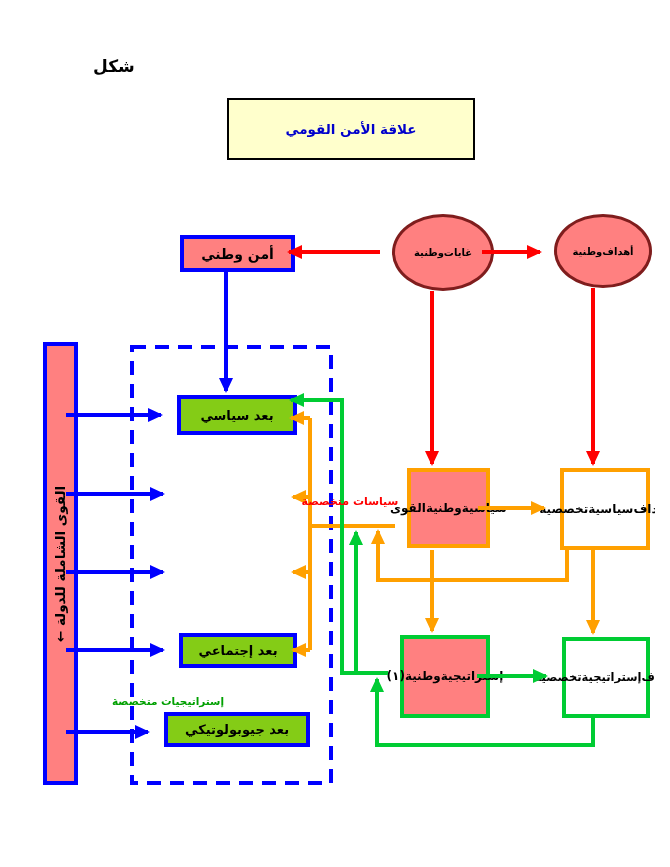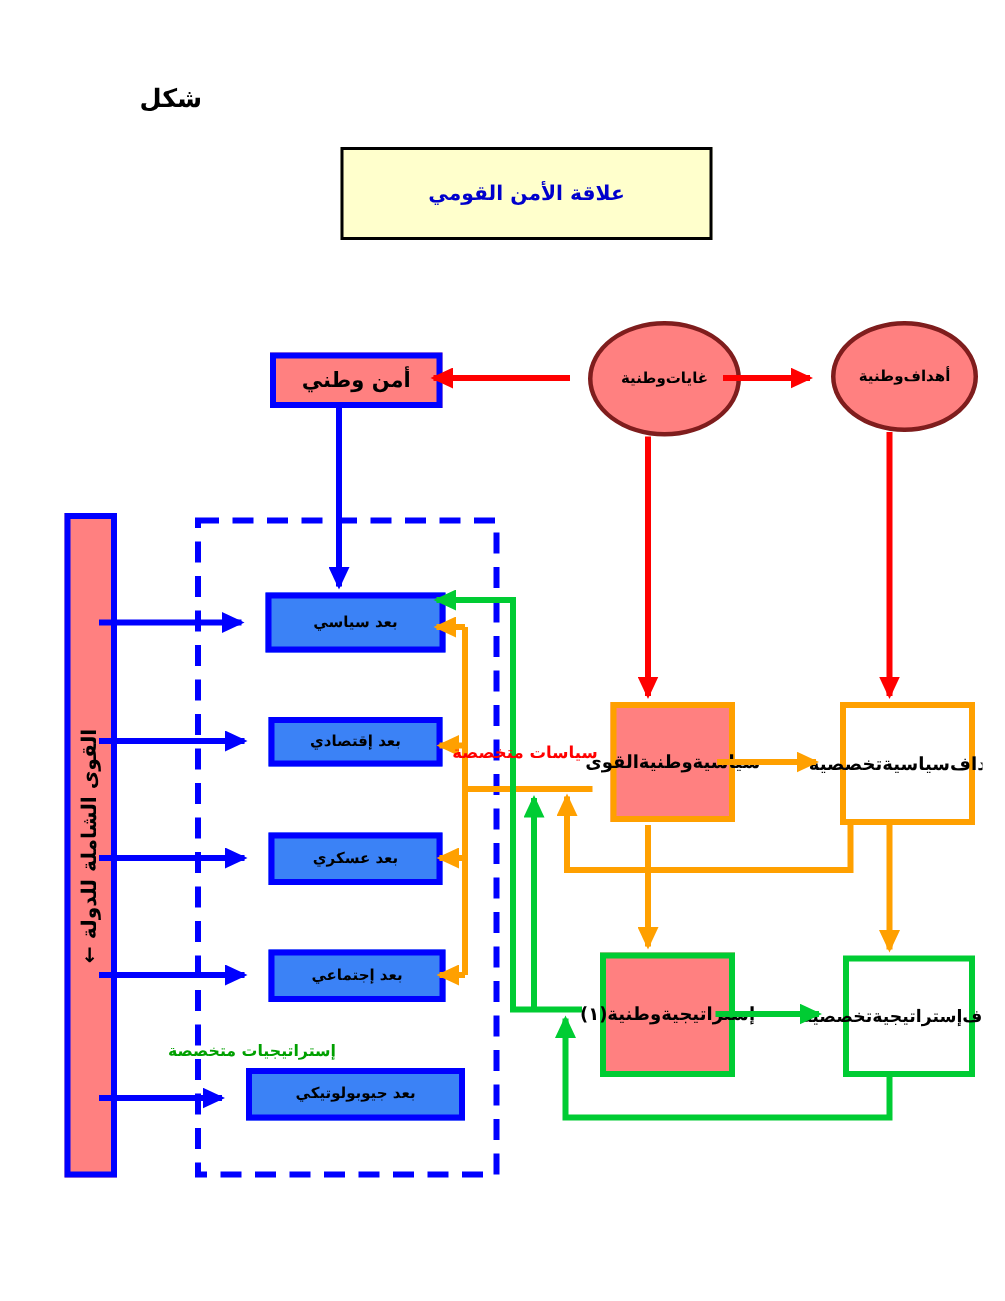--- a/index.html
+++ b/index.html
@@ -11,21 +11,21 @@
   .figure-label{left:93px;top:56px;font-size:17px;font-weight:bold;color:#000;z-index:2;}
   .title-box{left:215px;top:98px;width:248px;height:62px;background:#FFFFCC;
              border:2px solid #000;color:#0000CC;font-size:13.5px;line-height:1.55;}
   .ellipse{border-radius:50%;background:#FF8080;border:3px solid #7f1d1d;font-size:10px;line-height:1.3;justify-content:center;}
   .goals-ellipse{left:380px;top:214px;width:102px;height:77px;}
   .objectives-ellipse{left:542px;top:214px;width:98px;height:74px;}
   .security-box{left:168px;top:235px;width:115px;height:37px;background:#FF8080;
                 border:4px solid #0000FF;font-size:14px;}
   .powers-box{left:31px;top:342px;width:35px;height:443px;background:#FF8080;border:4px solid #0000FF;}
   .powers-box span{transform:rotate(-90deg);white-space:nowrap;font-size:13.5px;font-weight:bold;}
-  .dim{background:#3b82f6;border:4px solid #0000FF;font-size:10px;}
+  .dim{background:#84cc16;border:4px solid #0000FF;font-size:13px;}
   .dim-1{left:165px;top:395px;width:120px;height:40px;}
   .dim-2{left:167px;top:478px;width:116px;height:33px;}
   .dim-3{left:167px;top:555px;width:116px;height:35px;}
   .dim-4{left:167px;top:633px;width:118px;height:35px;}
   .dim-5{left:152px;top:712px;width:146px;height:35px;}
   .policy-box{left:395px;top:468px;width:83px;height:80px;background:#FF8080;
               border:4px solid #FFA000;font-size:12px;line-height:1.35;}
   .pol-obj-box{left:548px;top:468px;width:90px;height:82px;background:#fff;
                border:4px solid #FFA000;font-size:12px;line-height:1.35;}
   .strategy-box{left:388px;top:635px;width:90px;height:83px;background:#FF8080;
@@ -58,22 +58,20 @@
     <span>وطنية</span>
   </div>
 
   <div class="abs box security-box">أمن وطني</div>
 
   <div class="abs box powers-box">
     <span>القوى الشاملة للدولة ←</span>
   </div>
 
   <div class="abs box dim dim-1">بعد سياسي</div>
-  <div class="abs box dim dim-2">بعد إقتصادي</div>
-  <div class="abs box dim dim-3">بعد عسكري</div>
   <div class="abs box dim dim-5">بعد جيوبولوتيكي</div>
   <div class="abs box dim dim-4">بعد إجتماعي</div>
 
   <div class="abs box policy-box">
     <span>سياسية</span>
     <span>وطنية</span>
     <span>القوى</span>
   </div>
 
   <div class="abs box pol-obj-box">

